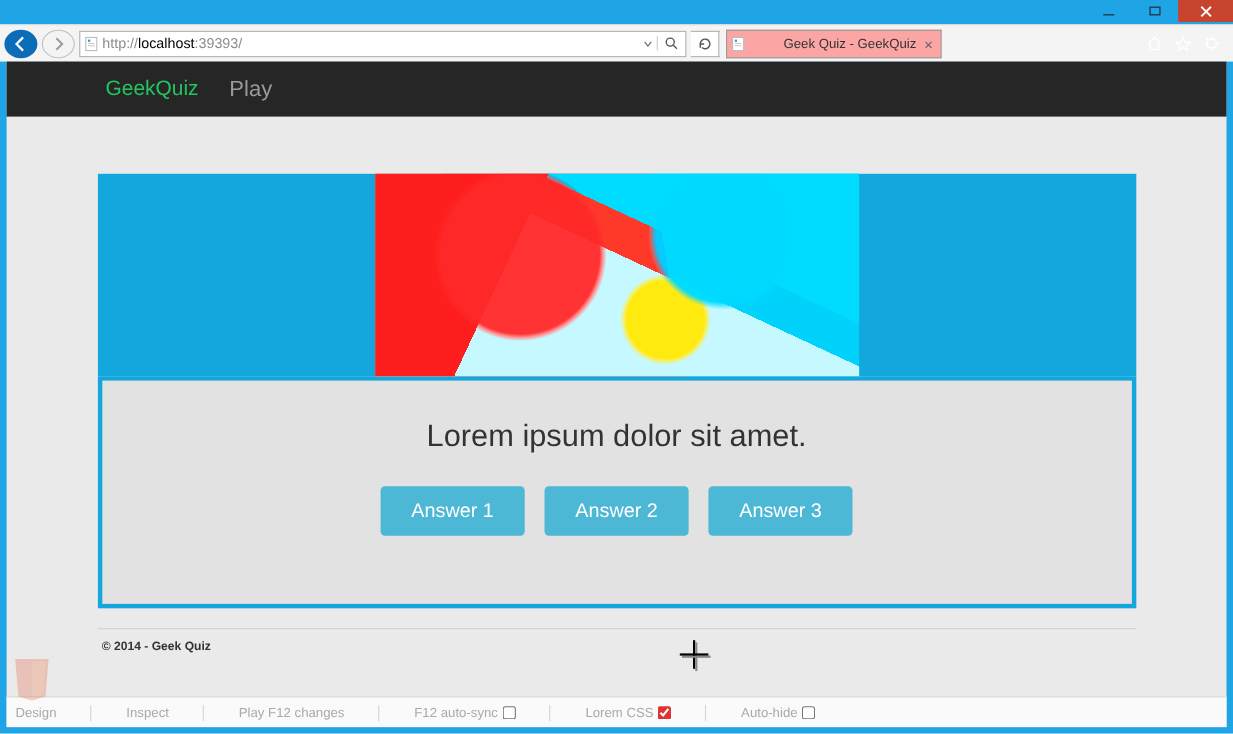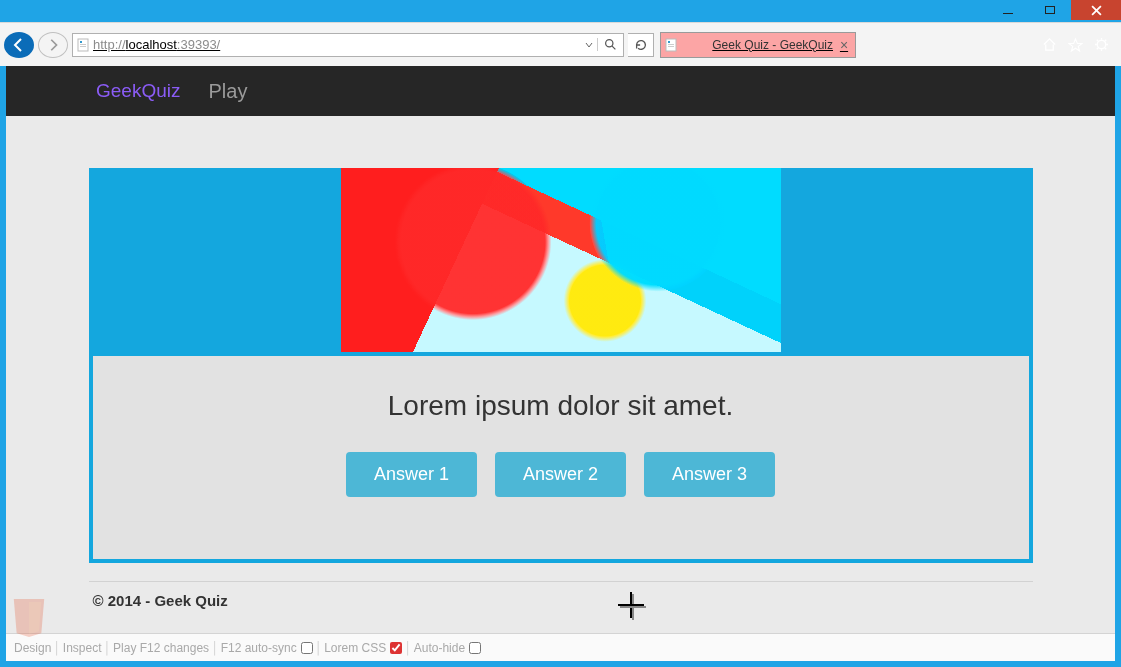--- a/index.html
+++ b/index.html
@@ -21,27 +21,26 @@
     display:flex; align-items:center; justify-content:center;
     font-size:12px; color:#333;
   }
   .titlebar .btn.min span { width:10px; border-top:1px solid #222; margin-top:6px;}
   .titlebar .btn.max span { width:10px; height:8px; border:1px solid #222; display:block;}
   .titlebar .btn.close { background:#c8442f; color:#fff; width:50px; }
   .titlebar .btn.close svg { width:11px; height:11px; }
 
   
   .addrbar {
-    height:44px;
+    height:34px;
     background:#f4f4f4;
     border-top:1px solid #d9d9d9;
     display:flex; align-items:center;
     padding:0 4px 0 4px;
     gap:4px;
-    text-decoration:underline;
   }
   .nav-back, .nav-forward {
     width:30px; height:26px; border-radius:50%;
     display:flex; align-items:center; justify-content:center;
   }
   .nav-back { background:#0b6cb8; }
   .nav-back svg { fill:#fff; }
   .nav-forward { border:1px solid #c0c0c0; }
   .nav-forward svg { fill:#9a9a9a; }
   .url-box {
@@ -98,21 +97,21 @@
   }
 
   
   .page-nav {
     height:50px;
     background:#262626;
     display:flex; align-items:center;
     padding-left:90px;
     gap:28px;
   }
-  .brand { color:#8b5cf6; font-size:19px; font-weight:300;}
+  .brand { color:#22c55e; font-size:19px; font-weight:300;}
   .navlink { color:#9a9a9a; font-size:20px; cursor:pointer;}
 
   
   .content {
     flex:1;
     display:flex; flex-direction:column; align-items:center;
     padding-top:52px;
   }
   .hero {
     width:944px; height:184px;
@@ -151,31 +150,31 @@
     border:none;
     border-radius:4px;
     padding:12px 28px;
     font-size:18px;
     cursor:pointer;
   }
 
   .hr { width:944px; border-top:1px solid #d2d2d2; margin-top:18px;}
   .footer {
     width:944px; text-align:left; padding:10px 0 0 4px;
-    font-size:15px; color:#333; font-weight:600;
+    font-size:11px; color:#333; font-weight:600;
   }
 
   
   .devbar {
     height:28px;
     background:#fafafa;
     border-top:1px solid #d4d4d4;
     display:flex; align-items:center;
     padding:0 8px;
-    gap:2px;
+    gap:28px;
     font-size:12px; color:#a9a9a9;
   }
   .devbar .sep { color:#d0d0d0; }
   .devbar label { display:flex; align-items:center; gap:4px;}
   .devbar input[type=checkbox]{ width:12px; height:12px; accent-color:#d33; }
 
   .html5-badge {
     position:absolute; left:4px; bottom:20px;
     width:38px; height:44px; opacity:.25;
   }

